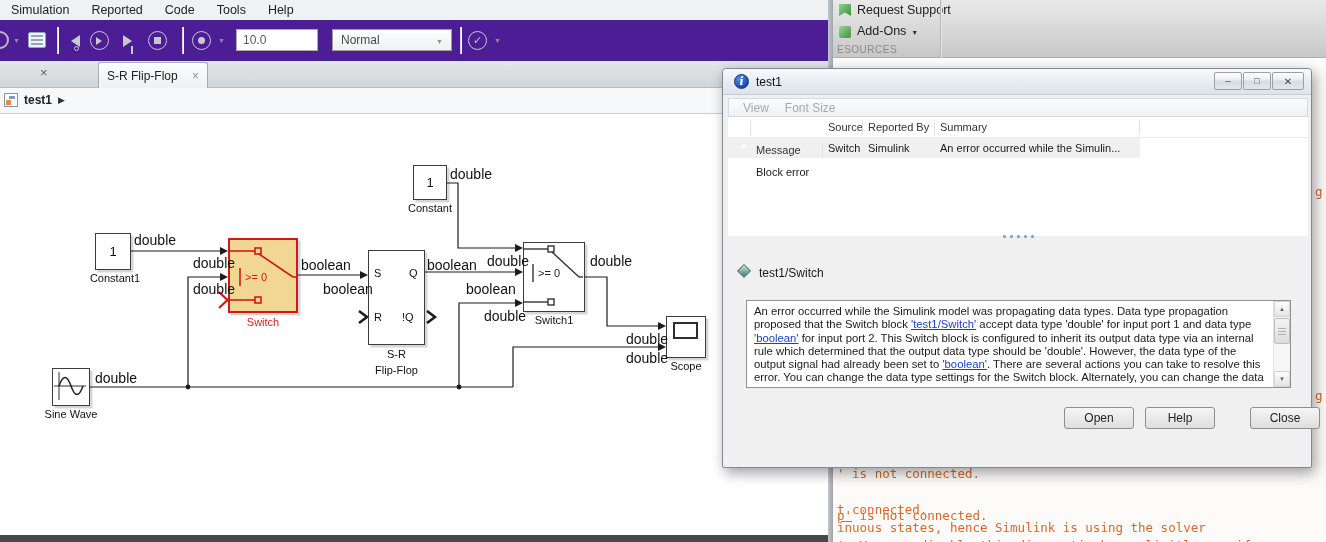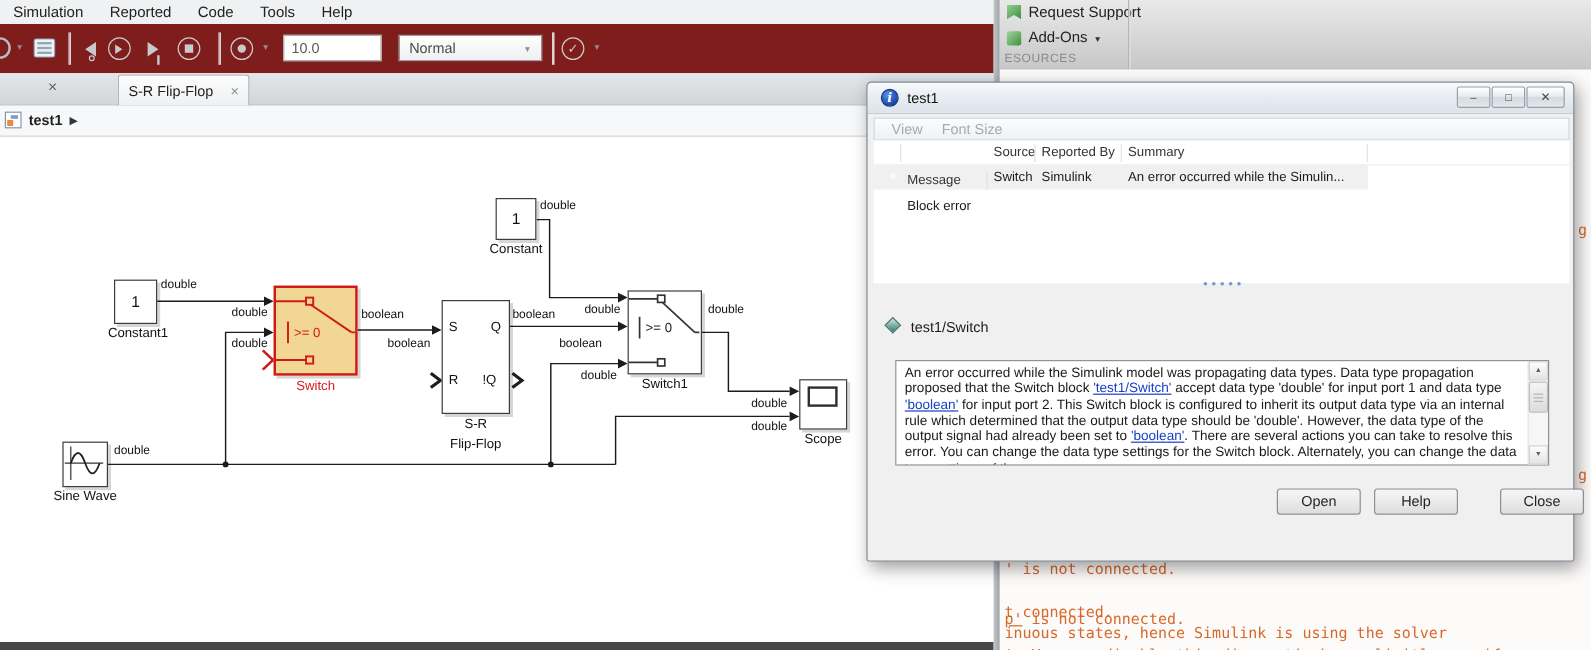--- a/index.html
+++ b/index.html
@@ -24,21 +24,21 @@
   .console-line .u{text-decoration:underline;}
   .edge-frag{position:absolute;font-family:"DejaVu Sans Mono","Liberation Mono",monospace;
      font-size:12.5px;color:#d8682a;}
 
   
   #editor{position:absolute;left:0;top:0;width:833px;height:542px;background:#f0f1f2;}
   #editor-right-edge{position:absolute;right:0;top:0;width:5px;height:542px;
       background:linear-gradient(90deg,#c3c7cb,#9fa4a9);}
   #menubar{position:absolute;left:0;top:0;width:828px;height:20px;background:#f0f1f2;display:flex;align-items:center;}
   .menu-item{font-size:12.5px;color:#222;padding:0 11px;}
-  #toolbar{position:absolute;left:0;top:20px;width:828px;height:41px;background:#7f1d1d;}
+  #toolbar{position:absolute;left:0;top:20px;width:828px;height:41px;background:#4c1d95;}
   .tb-sep{position:absolute;top:7px;width:1px;height:27px;background:#d5d5d5;box-shadow:1px 0 0 #fff;}
   .tb-circle{position:absolute;width:19px;height:19px;border:1.6px solid #c7c9cb;border-radius:50%;
      display:flex;align-items:center;justify-content:center;color:#c7c9cb;font-size:8px;}
   .tb-caret{position:absolute;font-size:7px;color:#8b8f93;}
   #tb-gear{position:absolute;left:-9px;top:11px;width:18px;height:18px;border:2px solid #b9bcbe;border-radius:50%;}
   #tb-library{position:absolute;left:28px;top:12px;width:18px;height:16px;border:1px solid #94a6b8;
      border-radius:2px;background:#eef3f8;}
   #tb-library i{display:block;height:2px;background:#94a6b8;margin:2px 2px 0 2px;}
   #tb-back-tri{position:absolute;left:65px;top:15px;width:0;height:0;border:6px solid transparent;
      border-right:9px solid #c7c9cb;}
@@ -71,21 +71,21 @@
 
   
   #canvas{position:absolute;left:0;top:114px;width:828px;height:421px;background:#fff;overflow:hidden;}
   #wires{position:absolute;left:0;top:0;z-index:1;}
   .block{position:absolute;background:#fff;border:1.6px solid #3c3c3c;z-index:2;
      box-shadow:2.5px 2.5px 0 rgba(0,0,0,0.16);}
   .block-value{display:flex;width:100%;height:100%;align-items:center;justify-content:center;
      font-size:13px;color:#111;}
   .blklabel{position:absolute;z-index:3;font-size:11px;color:#111;text-align:center;white-space:nowrap;}
   .blklabel.red{color:#d42020;}
-  .sig{position:absolute;z-index:3;font-size:10px;color:#111;white-space:nowrap;}
+  .sig{position:absolute;z-index:3;font-size:14px;color:#111;white-space:nowrap;}
   #blk-switch{background:#f2d794;border:2px solid #cf1a1a;}
   .port-letter{position:absolute;font-size:11px;color:#111;}
   #scope-screen{position:absolute;left:6px;top:5px;width:25px;height:17px;border:2px solid #2e2e2e;background:#fff;}
   #bottom-strip{position:absolute;left:0;top:535px;width:828px;height:7px;background:#46484a;}
 
   
   #dialog{position:absolute;left:722px;top:68px;width:590px;height:400px;background:#f0f0f0;
      border:1px solid #7f8a96;border-radius:4px 4px 2px 2px;box-shadow:3px 5px 14px rgba(0,0,0,.38);z-index:10;}
   #dlg-titlebar{position:absolute;left:0;top:0;width:100%;height:26px;border-radius:4px 4px 0 0;
      background:linear-gradient(180deg,#f8fafc,#e6ebf1 55%,#dde3ea);border-bottom:1px solid #c6ccd3;}

